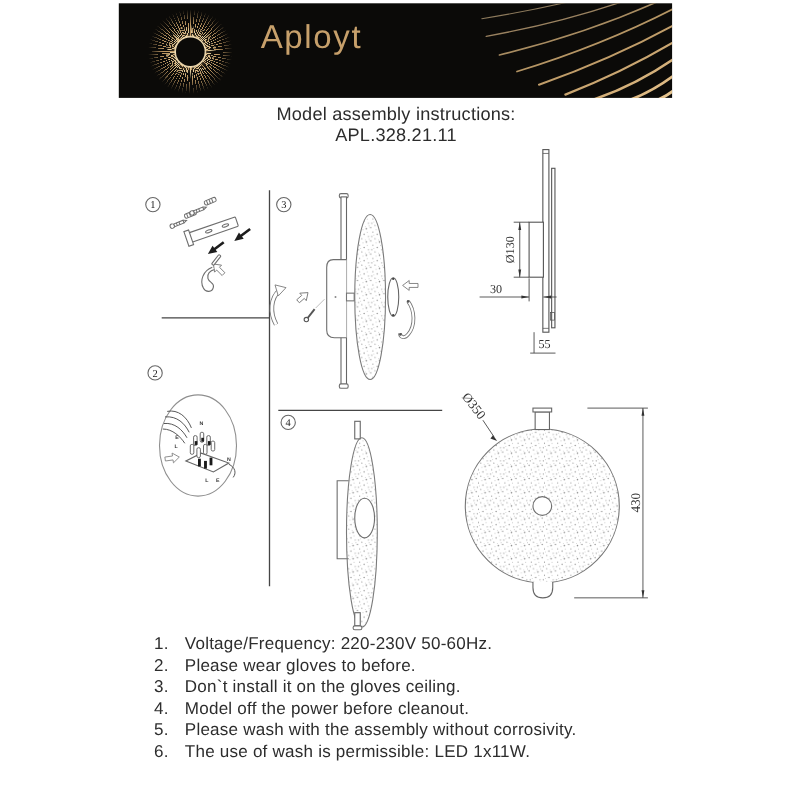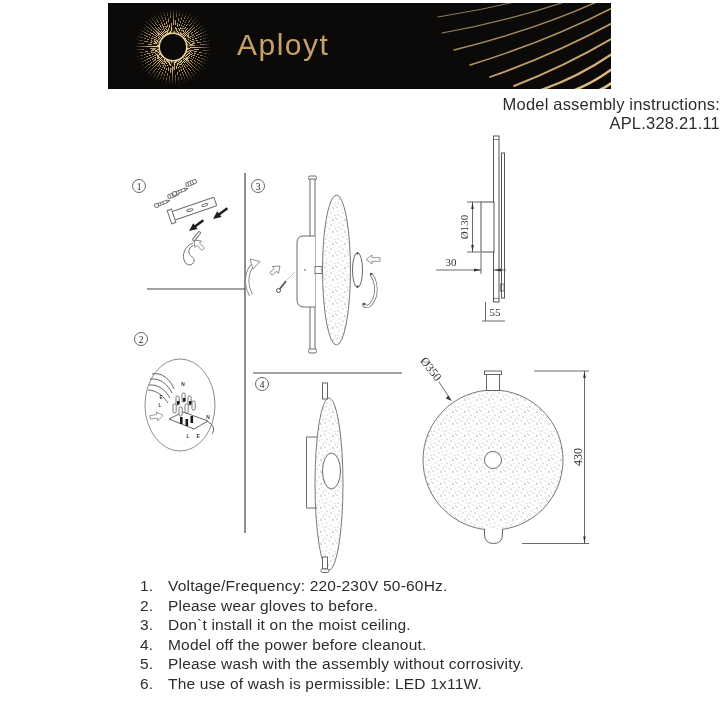--- a/index.html
+++ b/index.html
@@ -14,26 +14,26 @@
      background:repeating-conic-gradient(rgba(200,160,105,0.95) 0deg 1.3deg, rgba(0,0,0,0) 1.3deg 5.3deg);
      -webkit-mask:radial-gradient(closest-side, transparent 0 31%, #000 33%, #000 62%, transparent 96%);
      mask:radial-gradient(closest-side, transparent 0 31%, #000 33%, #000 62%, transparent 96%);}
   .burst.b2{transform:rotate(2.6deg);
      background:repeating-conic-gradient(rgba(240,218,170,0.95) 0deg 1.1deg, rgba(0,0,0,0) 1.1deg 4.4deg);
      -webkit-mask:radial-gradient(closest-side, transparent 0 31%, #000 33%, #000 45%, transparent 62%);
      mask:radial-gradient(closest-side, transparent 0 31%, #000 33%, #000 45%, transparent 62%);}
   .burst-core{position:absolute;left:27px;top:27px;width:26px;height:26px;border-radius:50%;
      background:#0b0a08;
      box-shadow:0 0 0 1.5px rgba(243,222,180,.9), 0 0 7px 3px rgba(205,168,115,.45);}
-  .brand{position:absolute;left:129px;top:25px;font-size:30px;letter-spacing:1.5px;
+  .brand{position:absolute;left:129px;top:15px;font-size:30px;letter-spacing:1.5px;
          color:#c7a06b;font-weight:400;}
   .rays{position:absolute;right:0;top:0;width:260px;height:86px;}
 
   
-  .title-block{position:absolute;left:0;top:95px;width:720px;text-align:right;
+  .title-block{position:absolute;left:0;top:95px;width:720px;text-align:center;
                font-size:16.5px;line-height:19px;color:#2c2c2c;letter-spacing:.2px;}
 
   
   .diagram{position:absolute;left:0;top:0;width:720px;height:720px;}
   .dim-label{font-family:"Liberation Serif",serif;fill:#333;}
   .badge-num{font-family:"Liberation Serif",serif;fill:#222;}
   .wire-label{font-family:"Liberation Sans",sans-serif;font-weight:700;fill:#333;}
 
   
   .list{position:absolute;left:140px;top:576px;font-size:15.5px;line-height:19.6px;
@@ -300,21 +300,21 @@
     <div class="row">
       <span class="num">1.</span>
       <span>Voltage/Frequency: 220-230V 50-60Hz.</span>
     </div>
     <div class="row">
       <span class="num">2.</span>
       <span>Please wear gloves to before.</span>
     </div>
     <div class="row">
       <span class="num">3.</span>
-      <span>Don`t install it on the moist ceiling.</span>
+      <span>Don`t install it on the gloves ceiling.</span>
     </div>
     <div class="row">
       <span class="num">4.</span>
       <span>Model off the power before cleanout.</span>
     </div>
     <div class="row">
       <span class="num">5.</span>
       <span>Please wash with the assembly without corrosivity.</span>
     </div>
     <div class="row">

